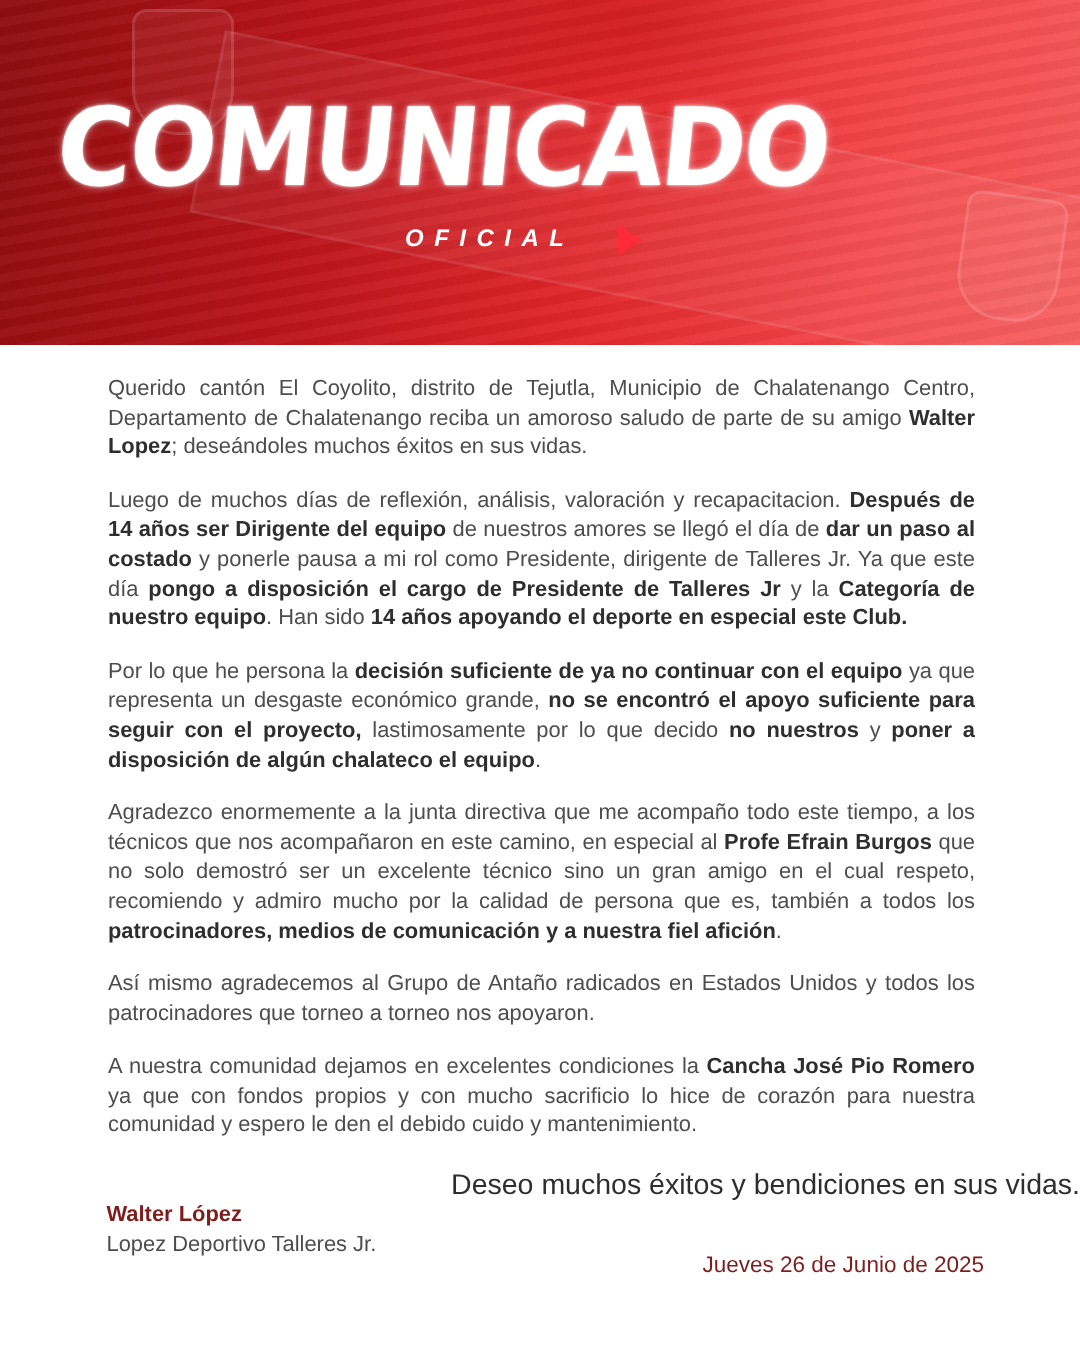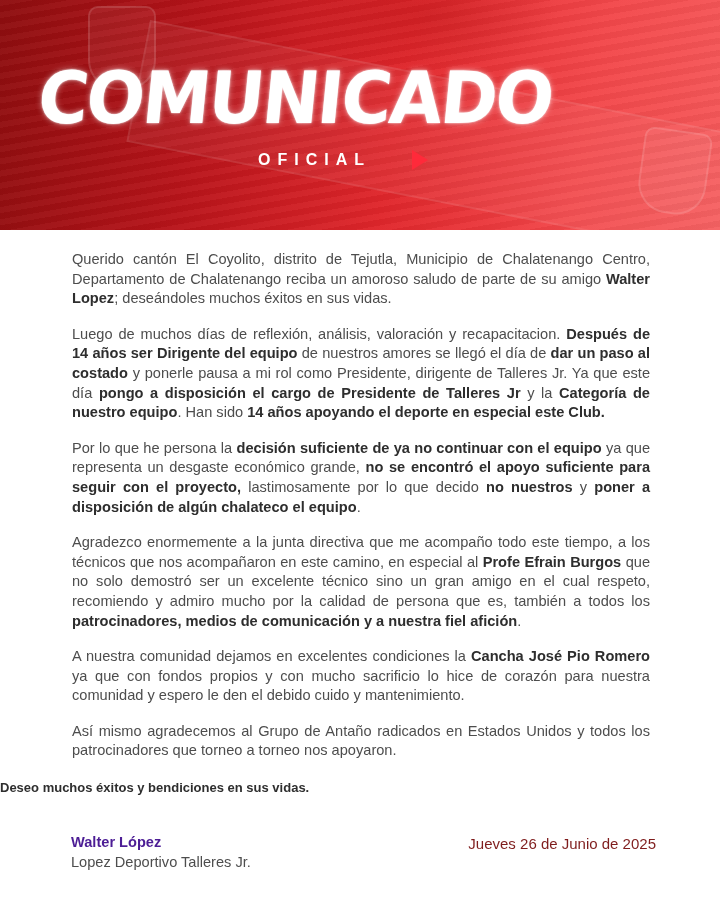--- a/index.html
+++ b/index.html
@@ -40,43 +40,43 @@
     background: radial-gradient(ellipse at center, rgba(160,10,10,0.25), rgba(0,0,0,0) 70%);
   }
   .title {
     position: absolute; left: 42px; top: 62px;
     font-family: "DejaVu Sans", sans-serif; font-weight: 900;
     font-size: 72px; line-height: 72px; letter-spacing: -2px;
     color: #ffffff; transform: scaleX(0.95) skewX(-6deg); transform-origin: left top;
     text-shadow: 0 0 6px rgba(255,255,255,0.55), 0 0 2px rgba(255,255,255,0.9);
   }
   .subtitle {
-    position: absolute; left: 258px; top: 151px;
+    position: absolute; left: 270px; top: 151px;
     font-family: "Liberation Sans", sans-serif; font-weight: 700;
-    font-size: 16px; letter-spacing: 7px; color: #ffffff;
+    font-size: 16px; letter-spacing: 7px; color: #ffffff; font-style: italic;
   }
   .play-icon {
     position: absolute; left: 412px; top: 150px; width: 0; height: 0;
     border-top: 10px solid transparent; border-bottom: 10px solid transparent;
     border-left: 16px solid #ff2a3a;
   }
   .content {
     position: absolute; left: 72px; top: 250px; width: 578px;
     font-size: 14.6px; line-height: 19.6px; color: #4d4d4d;
   }
   .content p { margin: 0 0 16px 0; text-align: justify; }
   .content b { color: #2e2e2e; font-weight: 700; }
   .closing-line {
-    position: absolute; left: 0; width: 720px; top: 780px; text-align: left;
-    font-size: 13px; font-weight: 700; color: #2e2e2e;
+    position: absolute; left: 0; width: 720px; top: 780px; text-align: right;
+    font-size: 19px; font-weight: 400; color: #2e2e2e;
   }
   .sig {
     position: absolute; left: 71px; top: 800px; font-size: 14.6px; line-height: 20px; color: #4d4d4d;
   }
-  .sig .name { font-weight: 700; color: #4c1d95; margin-top: 32px; }
+  .sig .name { font-weight: 700; color: #7f1d1d; }
   .date {
     position: absolute; right: 64px; top: 835px; font-size: 15px; color: #7f1d1d;
   }
 </style>
 </head>
 <body>
 
 <div class="header">
   <div class="tree"></div>
   <div class="bg-sign sign-banner"></div>
@@ -94,24 +94,24 @@
   <p>
     <span>Luego de muchos días de reflexión, análisis, valoración y recapacitacion. </span><b>Después de 14 años ser Dirigente del equipo</b><span> de nuestros amores se llegó el día de </span><b>dar un paso al costado</b><span> y ponerle pausa a mi rol como Presidente, dirigente de Talleres Jr. Ya que este día </span><b>pongo a disposición el cargo de Presidente de Talleres Jr</b><span> y la </span><b>Categoría de nuestro equipo</b><span>. Han sido </span><b>14 años apoyando el deporte en especial este Club.</b>
   </p>
   <p>
     <span>Por lo que he persona la </span><b>decisión suficiente de ya no continuar con el equipo</b><span> ya que representa un desgaste económico grande,  </span><b>no se encontró el apoyo suficiente para seguir con el proyecto,</b><span> lastimosamente por lo que decido </span><b>no nuestros</b><span> y </span><b>poner a disposición de algún chalateco el equipo</b><span>.</span>
   </p>
   <p>
     <span>Agradezco enormemente a la junta directiva que me acompaño todo este tiempo, a los técnicos que nos acompañaron en este camino, en especial al </span><b>Profe Efrain Burgos</b><span> que no solo demostró ser un excelente técnico sino un gran amigo en el cual respeto, recomiendo y admiro mucho por la calidad de persona que es, también a todos los </span><b>patrocinadores, medios de comunicación y a nuestra fiel afición</b><span>.</span>
   </p>
   <p>
-    <span>A nuestra comunidad dejamos en excelentes condiciones  la </span><b>Cancha José Pio Romero</b><span> ya que con fondos propios y con mucho sacrificio lo hice de corazón para nuestra comunidad y espero le den el debido cuido y mantenimiento.</span>
+    <span>Así mismo agradecemos al Grupo de Antaño radicados en Estados Unidos y todos los patrocinadores que torneo a torneo nos apoyaron.</span>
   </p>
   <p>
-    <span>Así mismo agradecemos al Grupo de Antaño radicados en Estados Unidos y todos los patrocinadores que torneo a torneo nos apoyaron.</span>
+    <span>A nuestra comunidad dejamos en excelentes condiciones  la </span><b>Cancha José Pio Romero</b><span> ya que con fondos propios y con mucho sacrificio lo hice de corazón para nuestra comunidad y espero le den el debido cuido y mantenimiento.</span>
   </p>
 </div>
 
 <div class="closing-line">Deseo muchos éxitos y bendiciones en sus vidas.</div>
 
 <div class="sig">
   <div class="name">Walter López</div>
   <div>Lopez Deportivo Talleres Jr.</div>
 </div>
 

